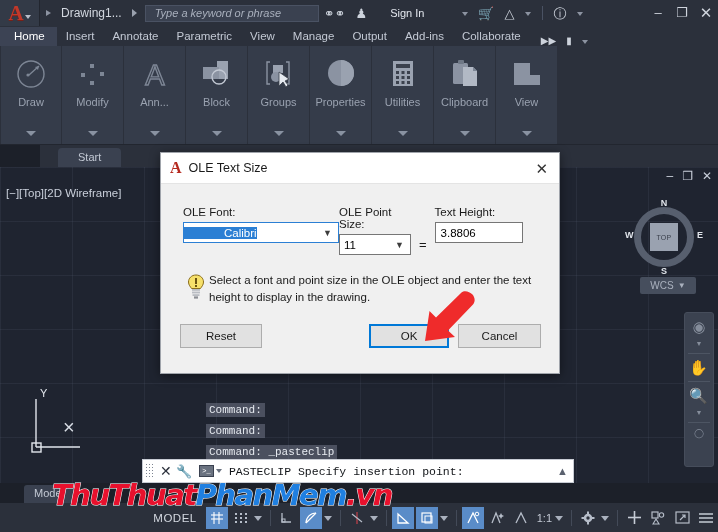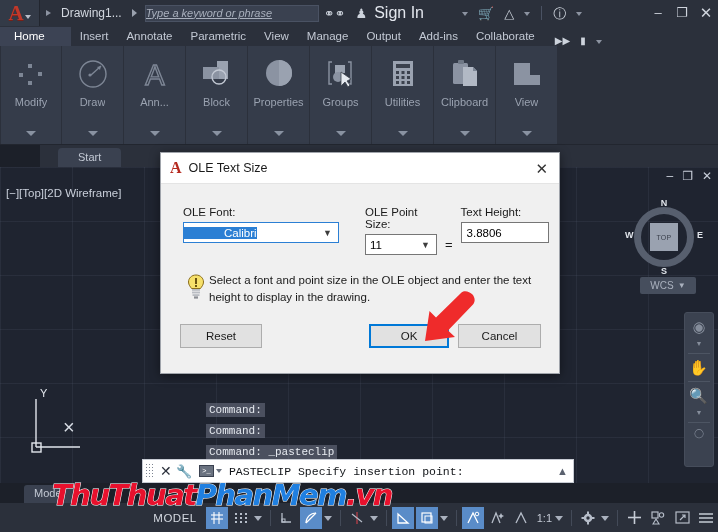--- a/index.html
+++ b/index.html
@@ -43,44 +43,44 @@
   }
   .tri-right {
     width: 0; height: 0; border-top: 4px solid transparent;
     border-bottom: 4px solid transparent; border-left: 5px solid #9aa1ae;
     margin: 0 8px 0 10px;
   }
   .searchbox {
     width: 174px; height: 17px; background: #3a4150;
     border: 1px solid #4a5263;
     color: #a9b0bd; font-size: 11px; font-style: italic;
-    padding: 0 0; line-height: 15px; white-space: nowrap; overflow: hidden; text-decoration: underline;
+    padding: 0 9px; line-height: 15px; white-space: nowrap; overflow: hidden;
   }
   .tb-icon { color: #cdd3dc; font-size: 13px; margin: 0 5px; line-height: 1; }
-  .signin { color: #e3e7ee; font-size: 16px; margin-left: 2px; white-space: nowrap;}
+  .signin { color: #e3e7ee; font-size: 11px; margin-left: 18px; white-space: nowrap;}
   .tb-caret {
     width: 0; height: 0; border-left: 3.5px solid transparent;
     border-right: 3.5px solid transparent; border-top: 4px solid #8c93a1;
     margin: 2px 5px 0 5px;
   }
   .tb-sep { width:1px; height:14px; background:#4a5263; margin:0 6px; }
   .wbtn { color:#cfd4dd; font-size:13px; width:24px; text-align:center; line-height:26px; }
   .wbtn.close { font-size:15px; }
 
   
   .tabrow {
     position: absolute; left: 0; top: 26px; width: 718px; height: 20px;
     background: #2b303b; display: flex; align-items: flex-end;
   }
   .tab {
     font-size: 11.5px; color: #c3c9d4; padding: 2px 9px 3px 9px;
     line-height: 14px; white-space: nowrap;
   }
   .tab.active { background: #3c4354; color: #ffffff; }
-  .tab.home { padding-left: 14px; padding-right: 26px; }
+  .tab.home { padding-left: 14px; padding-right: 12px; }
   .tabrow-extra { display:flex; align-items:center; margin-left:6px; }
 
   
   .ribbon {
     position: absolute; left: 0; top: 46px; width: 718px; height: 99px;
     background: #353c4a;
     display: flex; align-items: stretch;
     border-bottom: 1px solid #22262f;
   }
   .panel {
@@ -341,88 +341,88 @@
       <span class="tb-icon" style="font-size:10px;">▮</span>
       <span class="tb-caret"></span>
     </div>
   </div>
 
   <div class="ribbon">
 
     <div class="panel">
       <div class="picon">
         <svg width="34" height="34" viewBox="0 0 34 34">
+          <circle cx="17" cy="17" r="13" fill="none" stroke="#7d8695" stroke-width="1.4"></circle>
+          <line x1="15" y1="18" x2="25" y2="9" stroke="#7d8695" stroke-width="1.4"></line>
+          <polygon points="25,9 21,10 24,13" fill="#7d8695"></polygon>
+          <circle cx="14" cy="18" r="1.6" fill="#7d8695"></circle>
+        </svg>
+      </div>
+      <div class="plabel">Draw</div>
+      <span class="pcaret"></span>
+    </div>
+
+    <div class="panel">
+      <div class="picon">
+        <svg width="34" height="34" viewBox="0 0 34 34">
           <rect x="5" y="16" width="4" height="4" fill="#7d8695"></rect>
           <rect x="14" y="7" width="4" height="4" fill="#7d8695"></rect>
           <rect x="24" y="15" width="4" height="4" fill="#7d8695"></rect>
           <rect x="14" y="24" width="4" height="4" fill="#7d8695"></rect>
         </svg>
       </div>
       <div class="plabel">Modify</div>
       <span class="pcaret"></span>
     </div>
 
     <div class="panel">
       <div class="picon">
         <svg width="34" height="34" viewBox="0 0 34 34">
-          <circle cx="17" cy="17" r="13" fill="none" stroke="#7d8695" stroke-width="1.4"></circle>
-          <line x1="15" y1="18" x2="25" y2="9" stroke="#7d8695" stroke-width="1.4"></line>
-          <polygon points="25,9 21,10 24,13" fill="#7d8695"></polygon>
-          <circle cx="14" cy="18" r="1.6" fill="#7d8695"></circle>
-        </svg>
-      </div>
-      <div class="plabel">Draw</div>
-      <span class="pcaret"></span>
-    </div>
-
-    <div class="panel">
-      <div class="picon">
-        <svg width="34" height="34" viewBox="0 0 34 34">
           <text x="17" y="28" font-family="Liberation Sans" font-size="29" fill="none" stroke="#7d8695" stroke-width="1.4" text-anchor="middle">A</text>
         </svg>
       </div>
       <div class="plabel">Ann...</div>
       <span class="pcaret"></span>
     </div>
 
 
     <div class="panel">
       <div class="picon">
         <svg width="34" height="34" viewBox="0 0 34 34">
           <polygon points="17,4 28,4 28,22 17,22" fill="#9aa2b0"></polygon>
           <rect x="3" y="10" width="16" height="12" fill="#8b93a2"></rect>
           <circle cx="19" cy="20" r="7" fill="none" stroke="#c3c9d4" stroke-width="1.3"></circle>
         </svg>
       </div>
       <div class="plabel">Block</div>
-      <span class="pcaret"></span>
-    </div>
-
-    <div class="panel">
-      <div class="picon">
-        <svg width="34" height="34" viewBox="0 0 34 34">
-          <circle cx="17" cy="16" r="13" fill="#8b93a2"></circle>
-          <path d="M17 3 A13 13 0 0 1 17 29 Z" fill="#9aa2b0"></path>
-        </svg>
-      </div>
-      <div class="plabel">Properties</div>
       <span class="pcaret"></span>
     </div>
 
     <div class="panel">
       <div class="picon">
         <svg width="34" height="34" viewBox="0 0 34 34">
           <path d="M8 5 H5 V27 H8" fill="none" stroke="#8b93a2" stroke-width="1.4"></path>
           <path d="M24 5 H27 V27 H24" fill="none" stroke="#8b93a2" stroke-width="1.4"></path>
           <rect x="11" y="8" width="10" height="8" fill="#9aa2b0"></rect>
           <circle cx="14" cy="20" r="5" fill="#8b93a2"></circle>
           <polygon points="17,15 17,29 21,25 24,30 26,28 23,24 27,22" fill="#e6eaf0" stroke="#3b414d" stroke-width="0.8"></polygon>
         </svg>
       </div>
       <div class="plabel">Groups</div>
+      <span class="pcaret"></span>
+    </div>
+
+    <div class="panel">
+      <div class="picon">
+        <svg width="34" height="34" viewBox="0 0 34 34">
+          <circle cx="17" cy="16" r="13" fill="#8b93a2"></circle>
+          <path d="M17 3 A13 13 0 0 1 17 29 Z" fill="#9aa2b0"></path>
+        </svg>
+      </div>
+      <div class="plabel">Properties</div>
       <span class="pcaret"></span>
     </div>
 
     <div class="panel">
       <div class="picon">
         <svg width="34" height="34" viewBox="0 0 34 34">
           <rect x="7" y="4" width="20" height="25" fill="#9aa2b0"></rect>
           <rect x="10" y="7" width="14" height="4" fill="#3b414d"></rect>
           <g fill="#3b414d">
             <rect x="10" y="14" width="3" height="3"></rect>
@@ -690,21 +690,21 @@
 
       <div class="field-row">
         <div class="fg" style="width:156px;">
           <span class="fg-label">OLE Font:</span>
           <div class="combo">
             <span class="combo-val sel">Calibri</span>
             <span class="combo-arrow">▼</span>
           </div>
         </div>
 
-        <div class="fg" style="width:72px; margin-left:26px;">
+        <div class="fg" style="width:72px; ">
           <span class="fg-label">OLE Point Size:</span>
           <div class="combo plain">
             <span class="combo-val">11</span>
             <span class="combo-arrow">▼</span>
           </div>
         </div>
 
         <span class="eq">=</span>
 
         <div class="fg" style="width:88px;">

